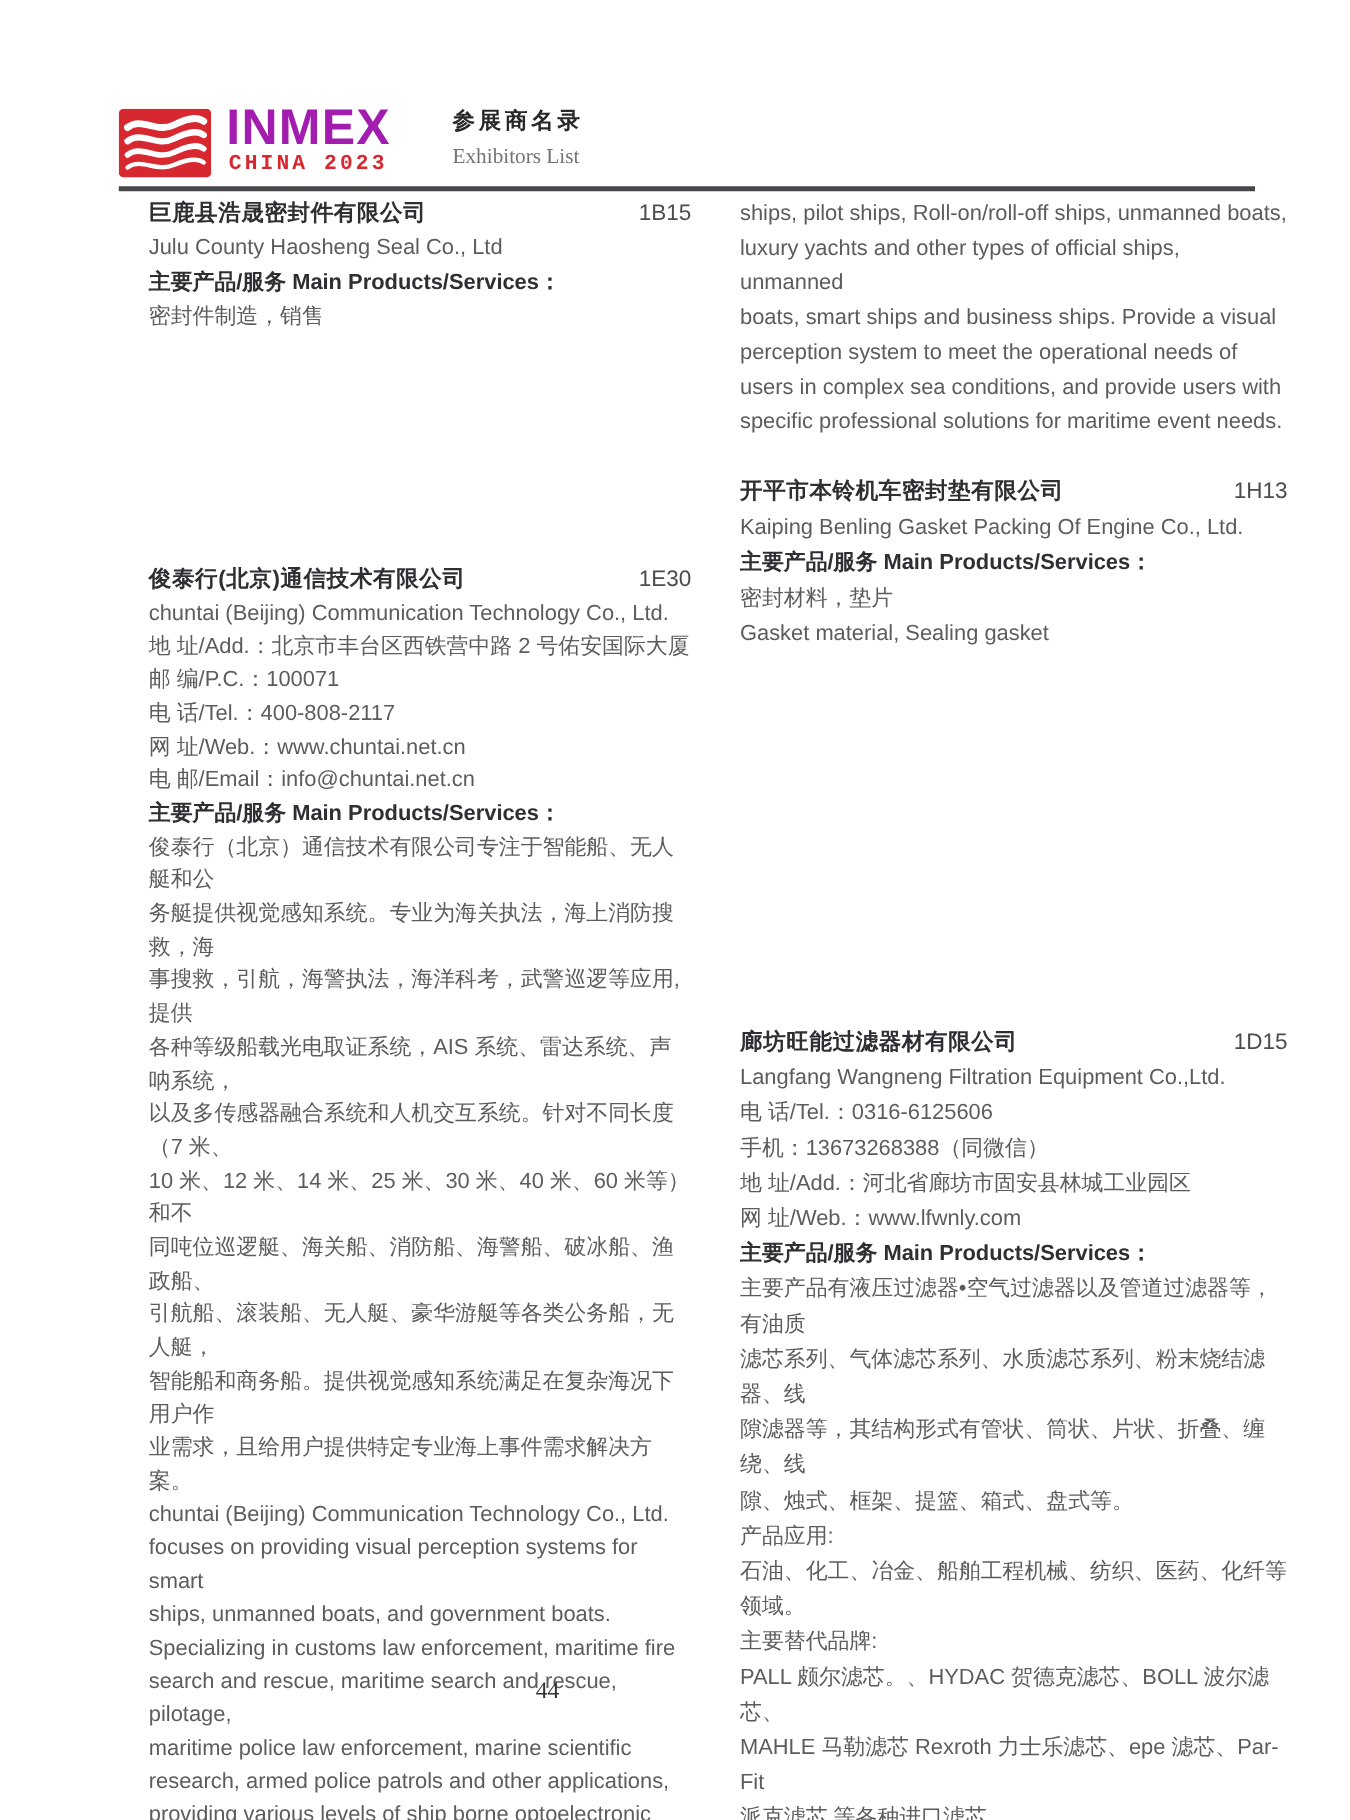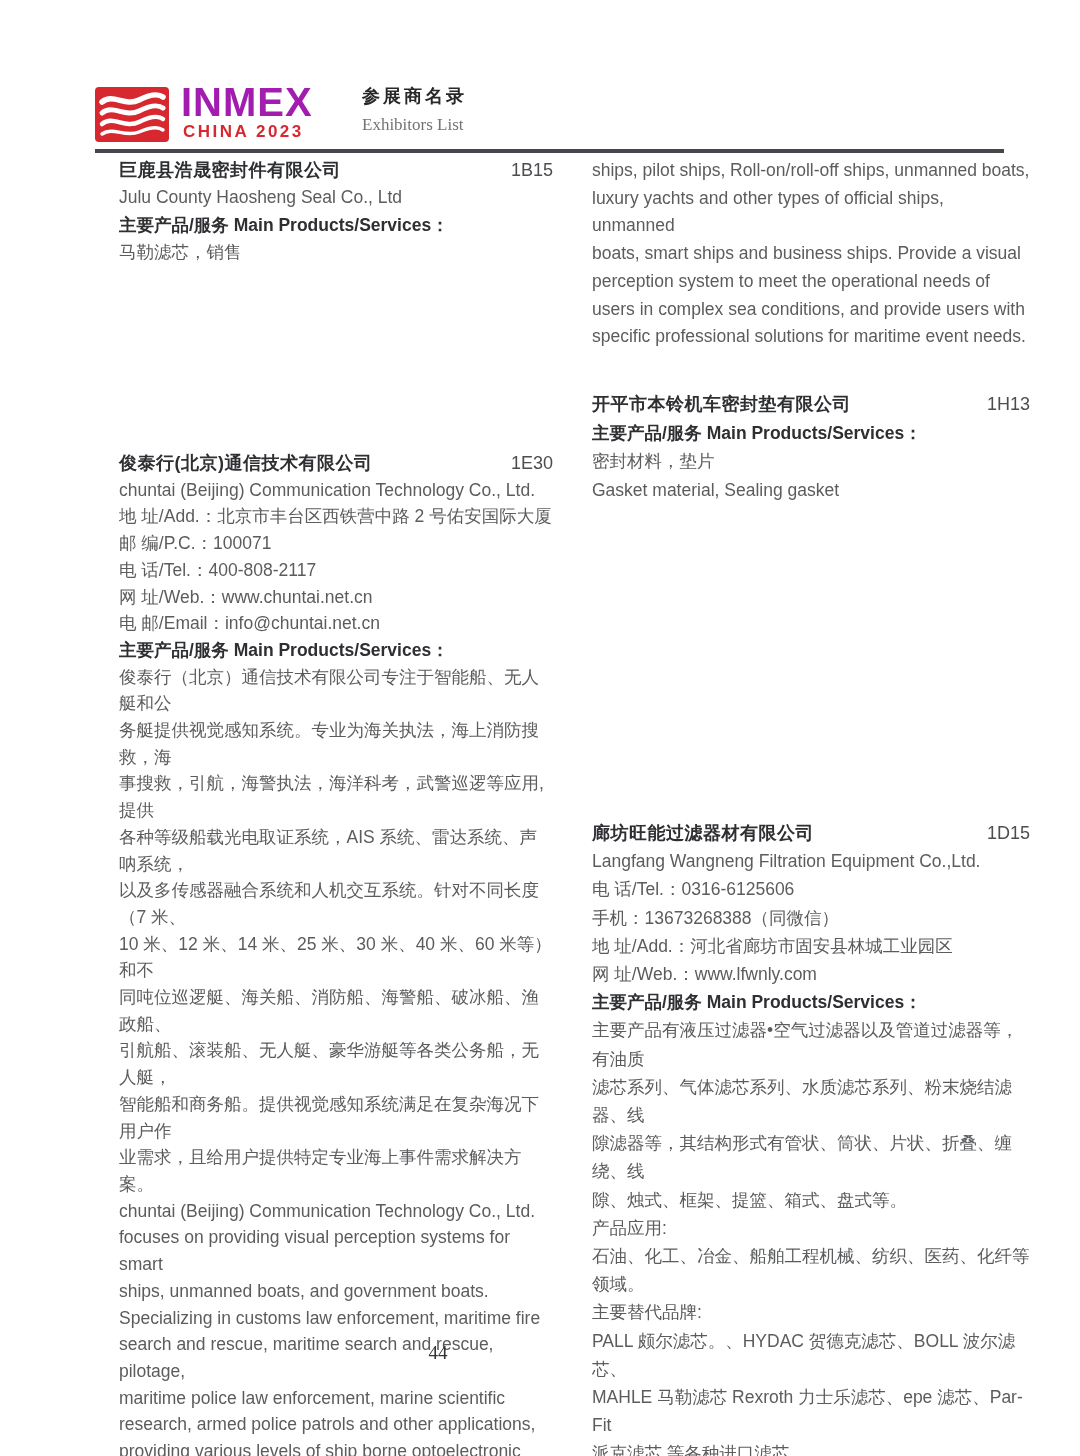--- a/index.html
+++ b/index.html
@@ -6,37 +6,37 @@
   body{
     width:1080px;height:1456px;position:relative;background:#ffffff;
     font-family:"Liberation Sans", sans-serif;
     color:#5b5c5e;
     -webkit-font-smoothing:antialiased;
   }
   .abs{position:absolute;}
   
   .logo-box{left:95px;top:87px;width:74px;height:55px;}
   .brand{left:181px;top:82px;font-size:40px;font-weight:800;color:#a21caf;letter-spacing:1px;line-height:1;}
-  .brand-sub{left:183px;top:123px;font-size:17px;font-weight:bold;color:#d7282f;letter-spacing:2.5px;line-height:1;}
+  .brand-sub{left:183px;top:123px;font-size:17px;font-weight:bold;color:#d7282f;letter-spacing:2.5px;line-height:1;font-family:Liberation Mono, monospace;}
   .hdr-cn{left:362px;top:86px;font-size:18px;font-weight:bold;color:#27282a;letter-spacing:3px;line-height:1.2;}
   .hdr-en{left:362px;top:115px;font-family:"Liberation Serif", serif;font-size:17px;color:#737373;line-height:1.2;}
   .rule{left:95px;top:149px;width:909px;height:4px;background:#46474a;}
   
   .block{width:434px;font-size:17.5px;line-height:27.4px;margin-left:24px;}
   .title-row{display:flex;justify-content:space-between;align-items:baseline;}
   .cname{font-weight:bold;color:#2e2f32;font-size:18px;letter-spacing:0.5px;}
   .booth{color:#4c4d50;font-size:18px;}
   .ename{color:#5b5c5e;}
   .lines{white-space:pre-line;color:#5b5c5e;}
   .plabel{font-weight:bold;color:#2e2f32;}
   .desc{white-space:pre-line;color:#5b5c5e;}
   #blk-julu{left:95px;top:157px;}
   #blk-chuntai{left:95px;top:450px;line-height:26.7px;}
   #right-cont{left:568px;top:157px;width:438px;line-height:27.7px;}
-  #blk-kaiping{left:568px;top:390px;width:438px;line-height:28.5px;}
+  #blk-kaiping{left:568px;top:378px;width:438px;line-height:28.5px;}
   #blk-langfang{left:568px;top:819px;width:438px;line-height:28.2px;}
   
   .pageno{left:0;top:1342px;width:876px;text-align:center;
     font-family:"Liberation Serif", serif;font-size:19px;color:#333;}
 </style>
 </head>
 <body>
 
 <div class="abs logo-box">
   <svg width="74" height="55" viewBox="0 0 74 55" xmlns="http://www.w3.org/2000/svg">
@@ -53,21 +53,21 @@
 <div class="abs hdr-en">Exhibitors List</div>
 <div class="abs rule"></div>
 
 <article class="abs block" id="blk-julu">
   <div class="title-row">
     <span class="cname">巨鹿县浩晟密封件有限公司</span>
     <span class="booth">1B15</span>
   </div>
   <div class="ename">Julu County Haosheng Seal Co., Ltd</div>
   <div class="plabel">主要产品/服务 Main Products/Services：</div>
-  <div class="desc">马勒滤芯，销售</div>
+  <div class="desc">密封件制造，销售</div>
 </article>
 
 <article class="abs block" id="blk-chuntai">
   <div class="title-row">
     <span class="cname">俊泰行(北京)通信技术有限公司</span>
     <span class="booth">1E30</span>
   </div>
   <div class="ename">chuntai (Beijing) Communication Technology Co., Ltd.</div>
   <div class="lines">地  址/Add.：北京市丰台区西铁营中路 2 号佑安国际大厦
 邮  编/P.C.：100071
@@ -107,20 +107,21 @@
 boats, smart ships and business ships. Provide a visual
 perception system to meet the operational needs of
 users in complex sea conditions, and provide users with
 specific professional solutions for maritime event needs.</div>
 
 <article class="abs block" id="blk-kaiping">
   <div class="title-row">
     <span class="cname">开平市本铃机车密封垫有限公司</span>
     <span class="booth">1H13</span>
   </div>
+  <div class="ename">Kaiping Benling Gasket Packing Of Engine Co., Ltd.</div>
   <div class="plabel">主要产品/服务 Main Products/Services：</div>
   <div class="desc">密封材料，垫片
 Gasket material, Sealing gasket</div>
 </article>
 
 <article class="abs block" id="blk-langfang">
   <div class="title-row">
     <span class="cname">廊坊旺能过滤器材有限公司</span>
     <span class="booth">1D15</span>
   </div>

